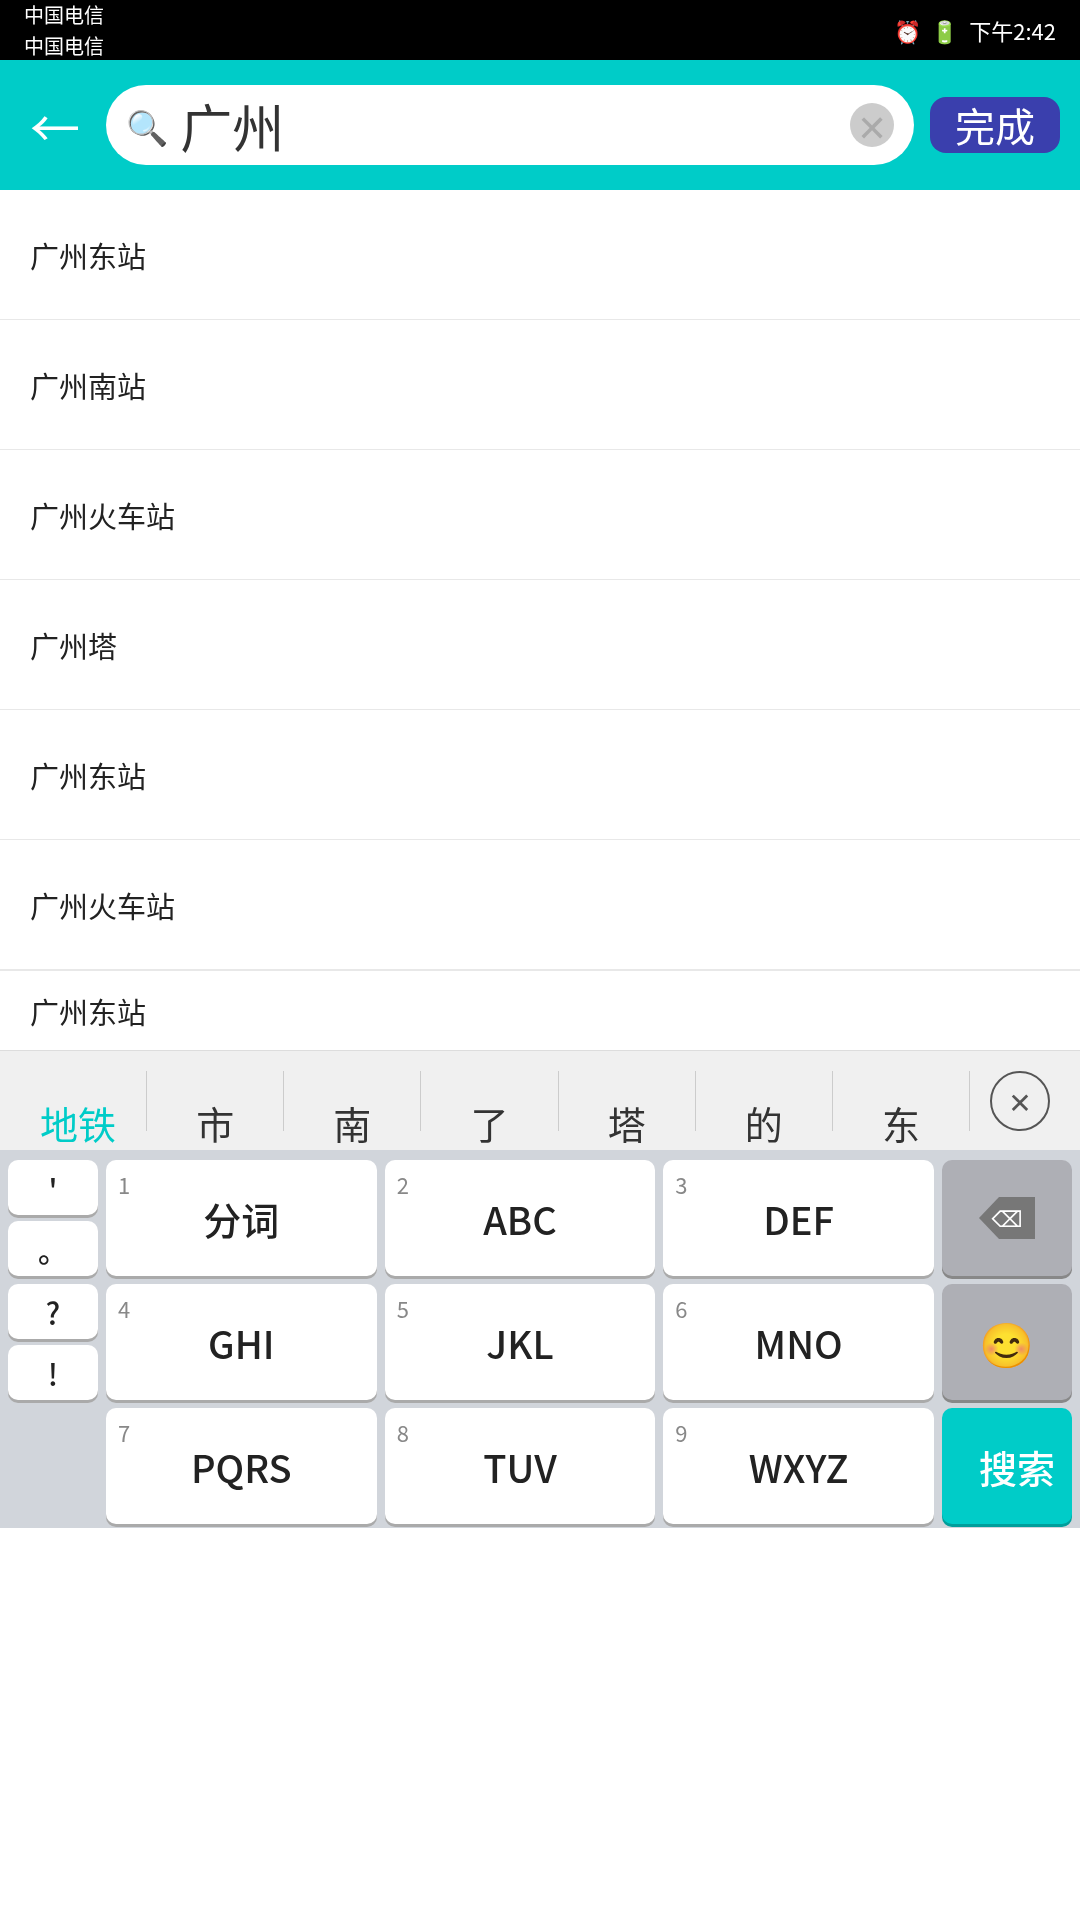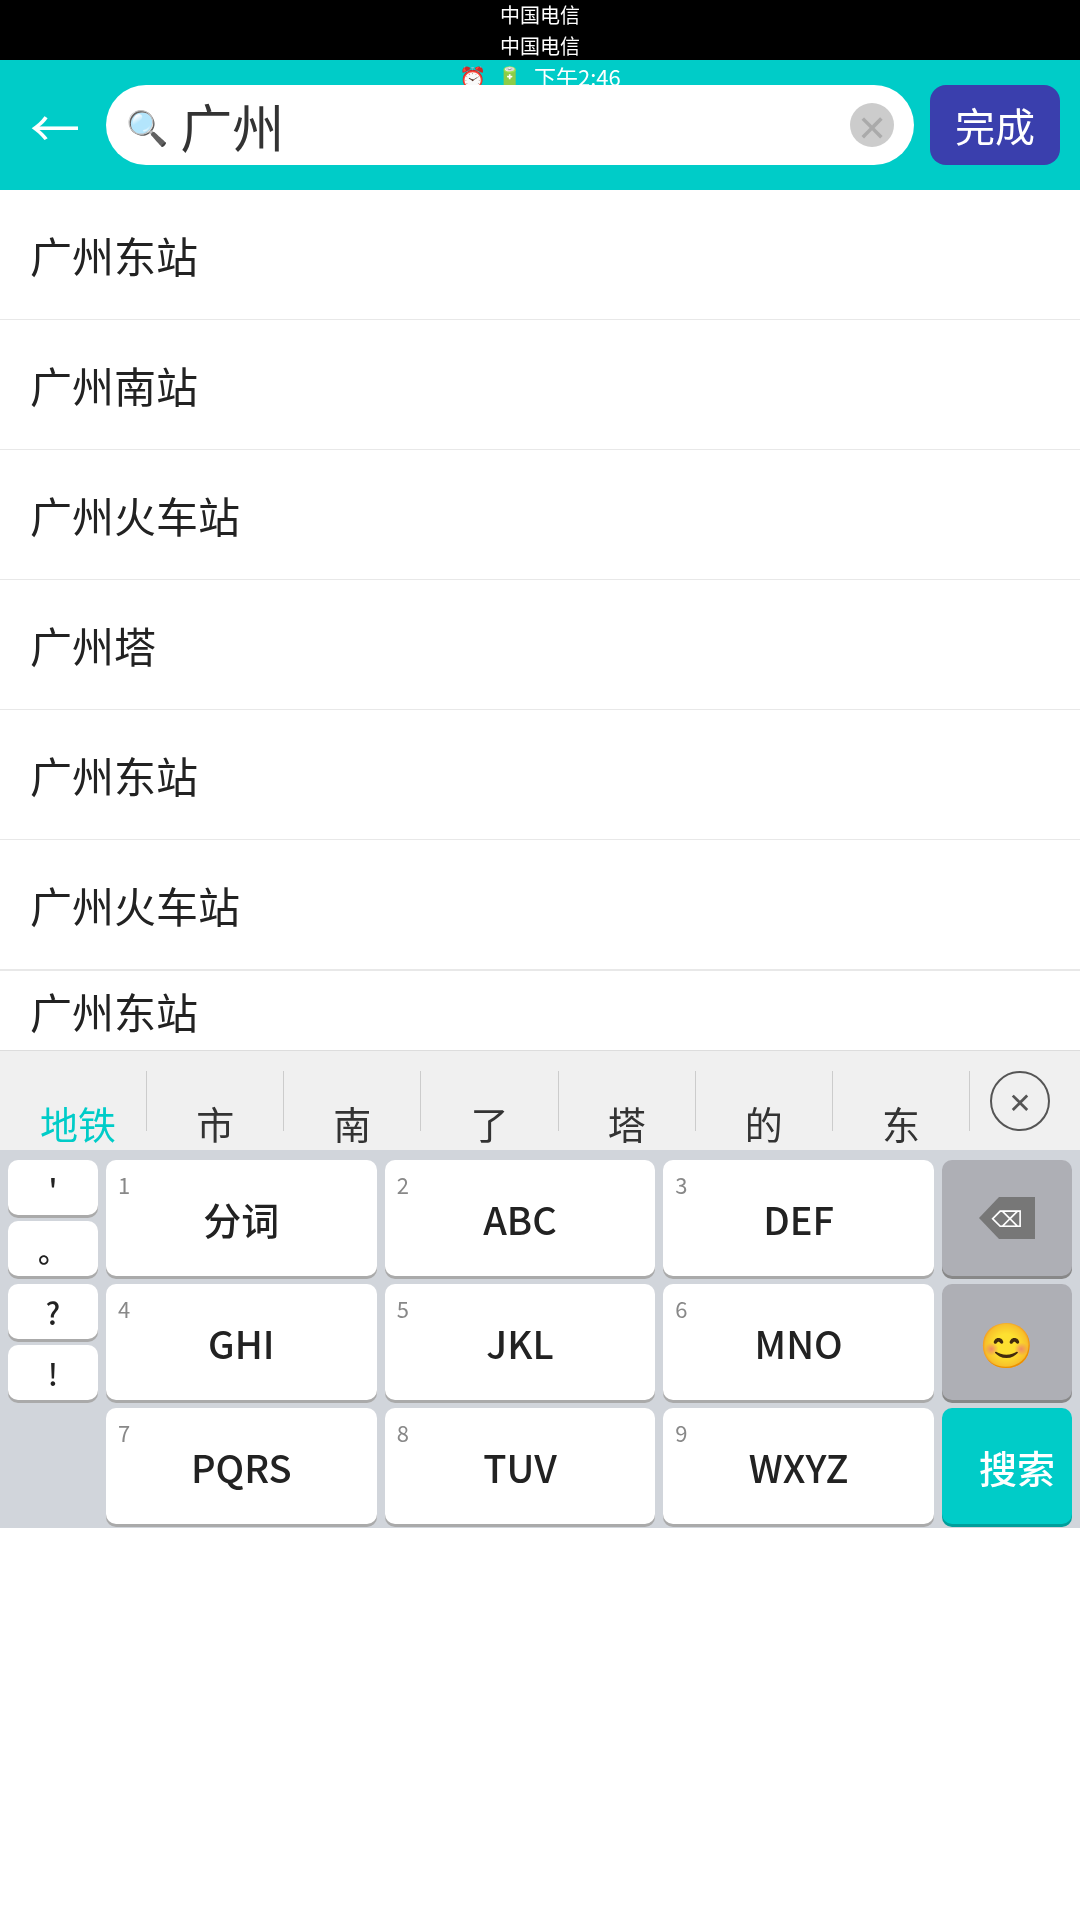--- a/index.html
+++ b/index.html
@@ -15,21 +15,20 @@
     
     .status-bar {
       background: #000;
       color: #fff;
       height: 60px;
       display: flex;
       align-items: center;
       justify-content: space-between;
       padding: 0 24px;
       font-size: 22px;
-      flex-direction: column;
     }
     .status-left { display: flex; flex-direction: column; gap: 2px; font-size: 20px; }
     .status-right { display: flex; align-items: center; gap: 10px; font-size: 22px; }
 
     
     .header {
       background: #00CCC8;
       height: 130px;
       display: flex;
       align-items: center;
@@ -72,41 +71,41 @@
       border-radius: 50%;
       background: #ccc;
       display: flex;
       align-items: center;
       justify-content: center;
     }
     .done-btn {
       background: #3A3FAD;
       color: #fff;
       border-radius: 16px;
-      height: 80px;
+      height: 56px;
       width: 130px;
       display: flex;
       align-items: center;
       justify-content: center;
       font-size: 40px;
       cursor: pointer;
       flex-shrink: 0;
     }
 
     
     .suggestion-list {
       background: #fff;
     }
     .suggestion-item {
       padding: 12px 30px;
       height: 130px;
       display: flex;
       align-items: center;
       border-bottom: 1px solid #e8e8e8;
-      font-size: 42px;
+      font-size: 29px;
       color: #222;
       cursor: pointer;
     }
     .suggestion-item:last-child {
       border-bottom: none;
       height: 110px;
       
       overflow: hidden;
     }
 
@@ -266,21 +265,21 @@
 <body>
 
 <div class="status-bar">
   <div class="status-left">
     <span>中国电信</span>
     <span>中国电信</span>
   </div>
   <div class="status-right">
     <span>⏰</span>
     <span>🔋</span>
-    <span>下午2:46</span>
+    <span>下午2:42</span>
   </div>
 </div>
 
 <div class="header">
   <div class="back-btn">←</div>
   <div class="search-box">
     <span class="search-icon-inner">🔍</span>
     <span class="search-input-text">广州</span>
     <div class="clear-btn">✕</div>
   </div>

